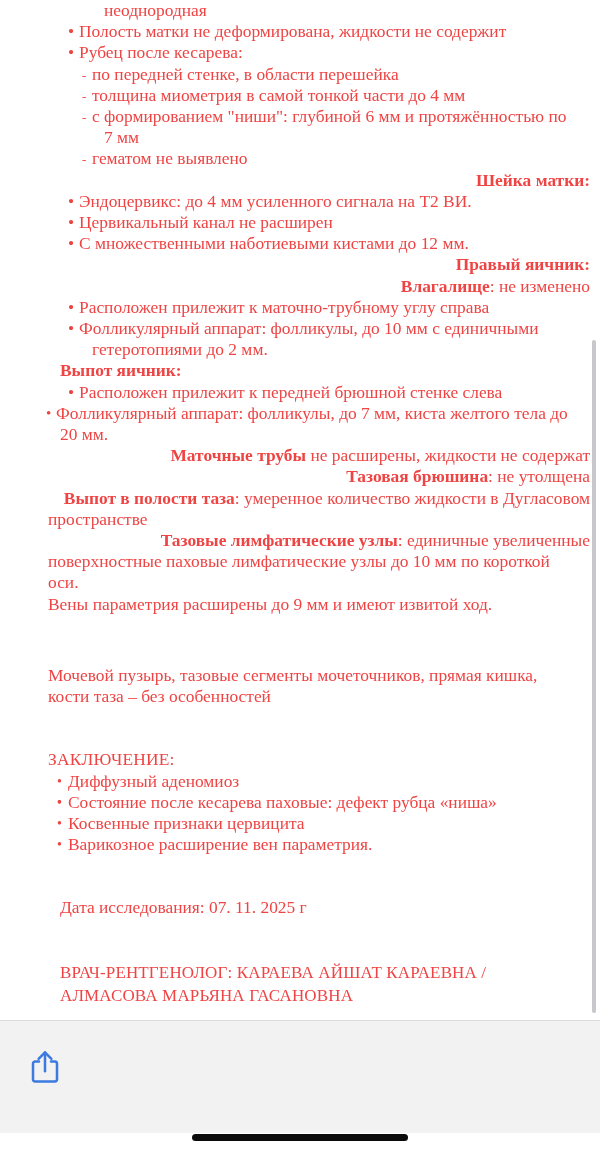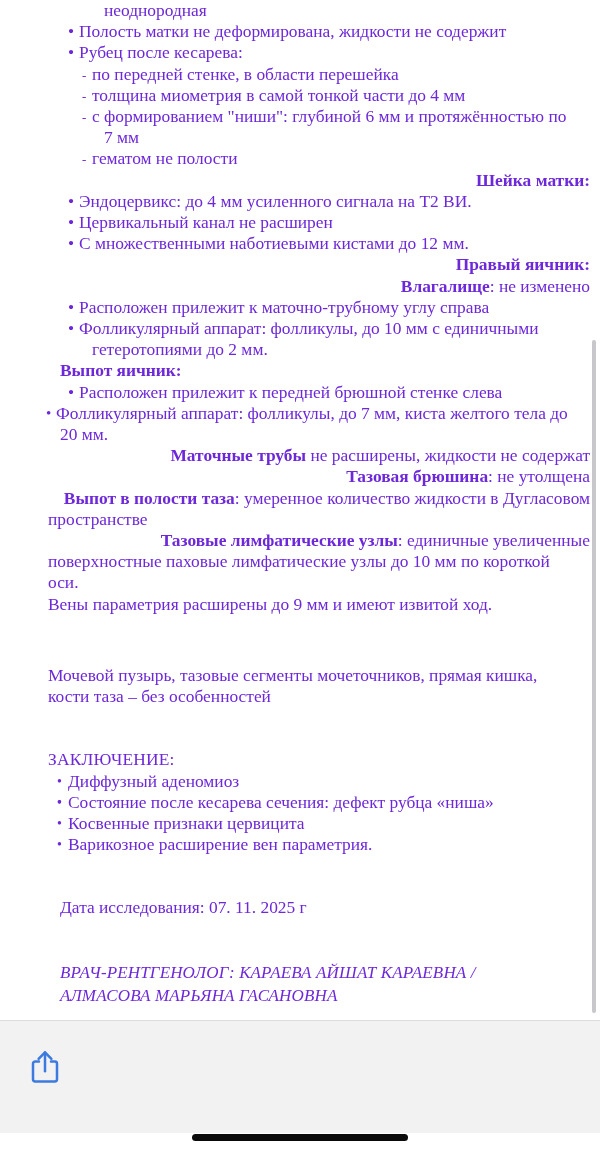--- a/index.html
+++ b/index.html
@@ -32,21 +32,21 @@
     position: absolute;
     left: 0;
     top: 0;
     width: 600px;
     padding: 0;
     background: #ffffff;
   }
 
   .doc-body {
     padding: 0 10px 0 46px;
-    color: #6d28d9;
+    color: #ef4444;
     font-size: 17.4px;
     line-height: 21.2px;
   }
 
   
   .p {
     margin: 0;
     padding: 0;
     text-indent: 0;
   }
@@ -135,21 +135,20 @@
   .spacer-md { height: 42px; }
   .spacer-lg { height: 50px; }
 
   .plain-block { padding-left: 2px; }
 
   .signature {
     padding-left: 14px;
     font-size: 17px;
     line-height: 23px;
     letter-spacing: 0.15px;
-    font-style: italic;
   }
 
   .date-line {
     padding-left: 14px;
   }
 
   .concl-title {
     padding-left: 2px;
     letter-spacing: 0.2px;
   }
@@ -220,21 +219,21 @@
 
   <div id="doc-page">
     <div class="doc-body" id="doc-lines">
         <div class="cont-2">неоднородная</div>
         <div class="lvl-1"><span class="bullet">•</span><span class="txt">Полость матки не деформирована, жидкости не содержит</span></div>
         <div class="lvl-1"><span class="bullet">•</span><span class="txt">Рубец после кесарева:</span></div>
         <div class="lvl-2"><span class="bullet">-</span><span class="txt">по передней стенке, в области перешейка</span></div>
         <div class="lvl-2"><span class="bullet">-</span><span class="txt">толщина миометрия в самой тонкой части до 4 мм</span></div>
         <div class="lvl-2"><span class="bullet">-</span><span class="txt">с формированием "ниши": глубиной 6 мм и протяжённостью по</span></div>
         <div class="cont-2">7 мм</div>
-        <div class="lvl-2"><span class="bullet">-</span><span class="txt">гематом не полости</span></div>
+        <div class="lvl-2"><span class="bullet">-</span><span class="txt">гематом не выявлено</span></div>
         <div class="head">Шейка матки:</div>
         <div class="lvl-1"><span class="bullet">•</span><span class="txt">Эндоцервикс: до 4 мм усиленного сигнала на Т2 ВИ.</span></div>
         <div class="lvl-1"><span class="bullet">•</span><span class="txt">Цервикальный канал не расширен</span></div>
         <div class="lvl-1"><span class="bullet">•</span><span class="txt">С множественными наботиевыми кистами до 12 мм.</span></div>
         <div class="head">Правый яичник:</div>
         <div class="head" style="font-weight: normal;"><span class="bold">Влагалище</span><span>: не изменено</span></div>
         <div class="lvl-1"><span class="bullet">•</span><span class="txt">Расположен прилежит к маточно-трубному углу справа</span></div>
         <div class="lvl-1"><span class="bullet">•</span><span class="txt">Фолликулярный аппарат: фолликулы, до 10 мм с единичными</span></div>
         <div class="cont-1">гетеротопиями до 2 мм.</div>
         <div class="head-indent">Выпот яичник:</div>
@@ -249,21 +248,21 @@
         <div class="p plain-block">поверхностные паховые лимфатические узлы до 10 мм по короткой</div>
         <div class="p plain-block">оси.</div>
         <div class="p plain-block">Вены параметрия расширены до 9 мм и имеют извитой ход.</div>
         <div class="spacer-lg"></div>
         <div class="p plain-block">Мочевой пузырь, тазовые сегменты мочеточников, прямая кишка,</div>
         <div class="p plain-block">кости таза – без особенностей</div>
         <div class="spacer-md"></div>
         <div class="concl-title">ЗАКЛЮЧЕНИЕ:</div>
         <div class="lvl-c"><span class="bullet">•</span><span class="txt">Диффузный аденомиоз</span></div>
         <div class="lvl-c"><span class="bullet">•</span></div>
-        <div class="lvl-c"><span class="bullet">•</span><span class="txt">Состояние после кесарева сечения: дефект рубца «ниша»</span></div>
+        <div class="lvl-c"><span class="bullet">•</span><span class="txt">Состояние после кесарева паховые: дефект рубца «ниша»</span></div>
         <div class="lvl-c"><span class="bullet">•</span><span class="txt">Косвенные признаки цервицита</span></div>
         <div class="lvl-c"><span class="bullet">•</span><span class="txt">Варикозное расширение вен параметрия.</span></div>
         <div class="spacer-md"></div>
         <div class="date-line">Дата исследования: 07. 11. 2025 г</div>
         <div class="spacer-md"></div>
         <div class="signature">ВРАЧ-РЕНТГЕНОЛОГ: КАРАЕВА АЙШАТ КАРАЕВНА /</div>
         <div class="signature">АЛМАСОВА МАРЬЯНА ГАСАНОВНА</div>
       </div>
   </div>
 

